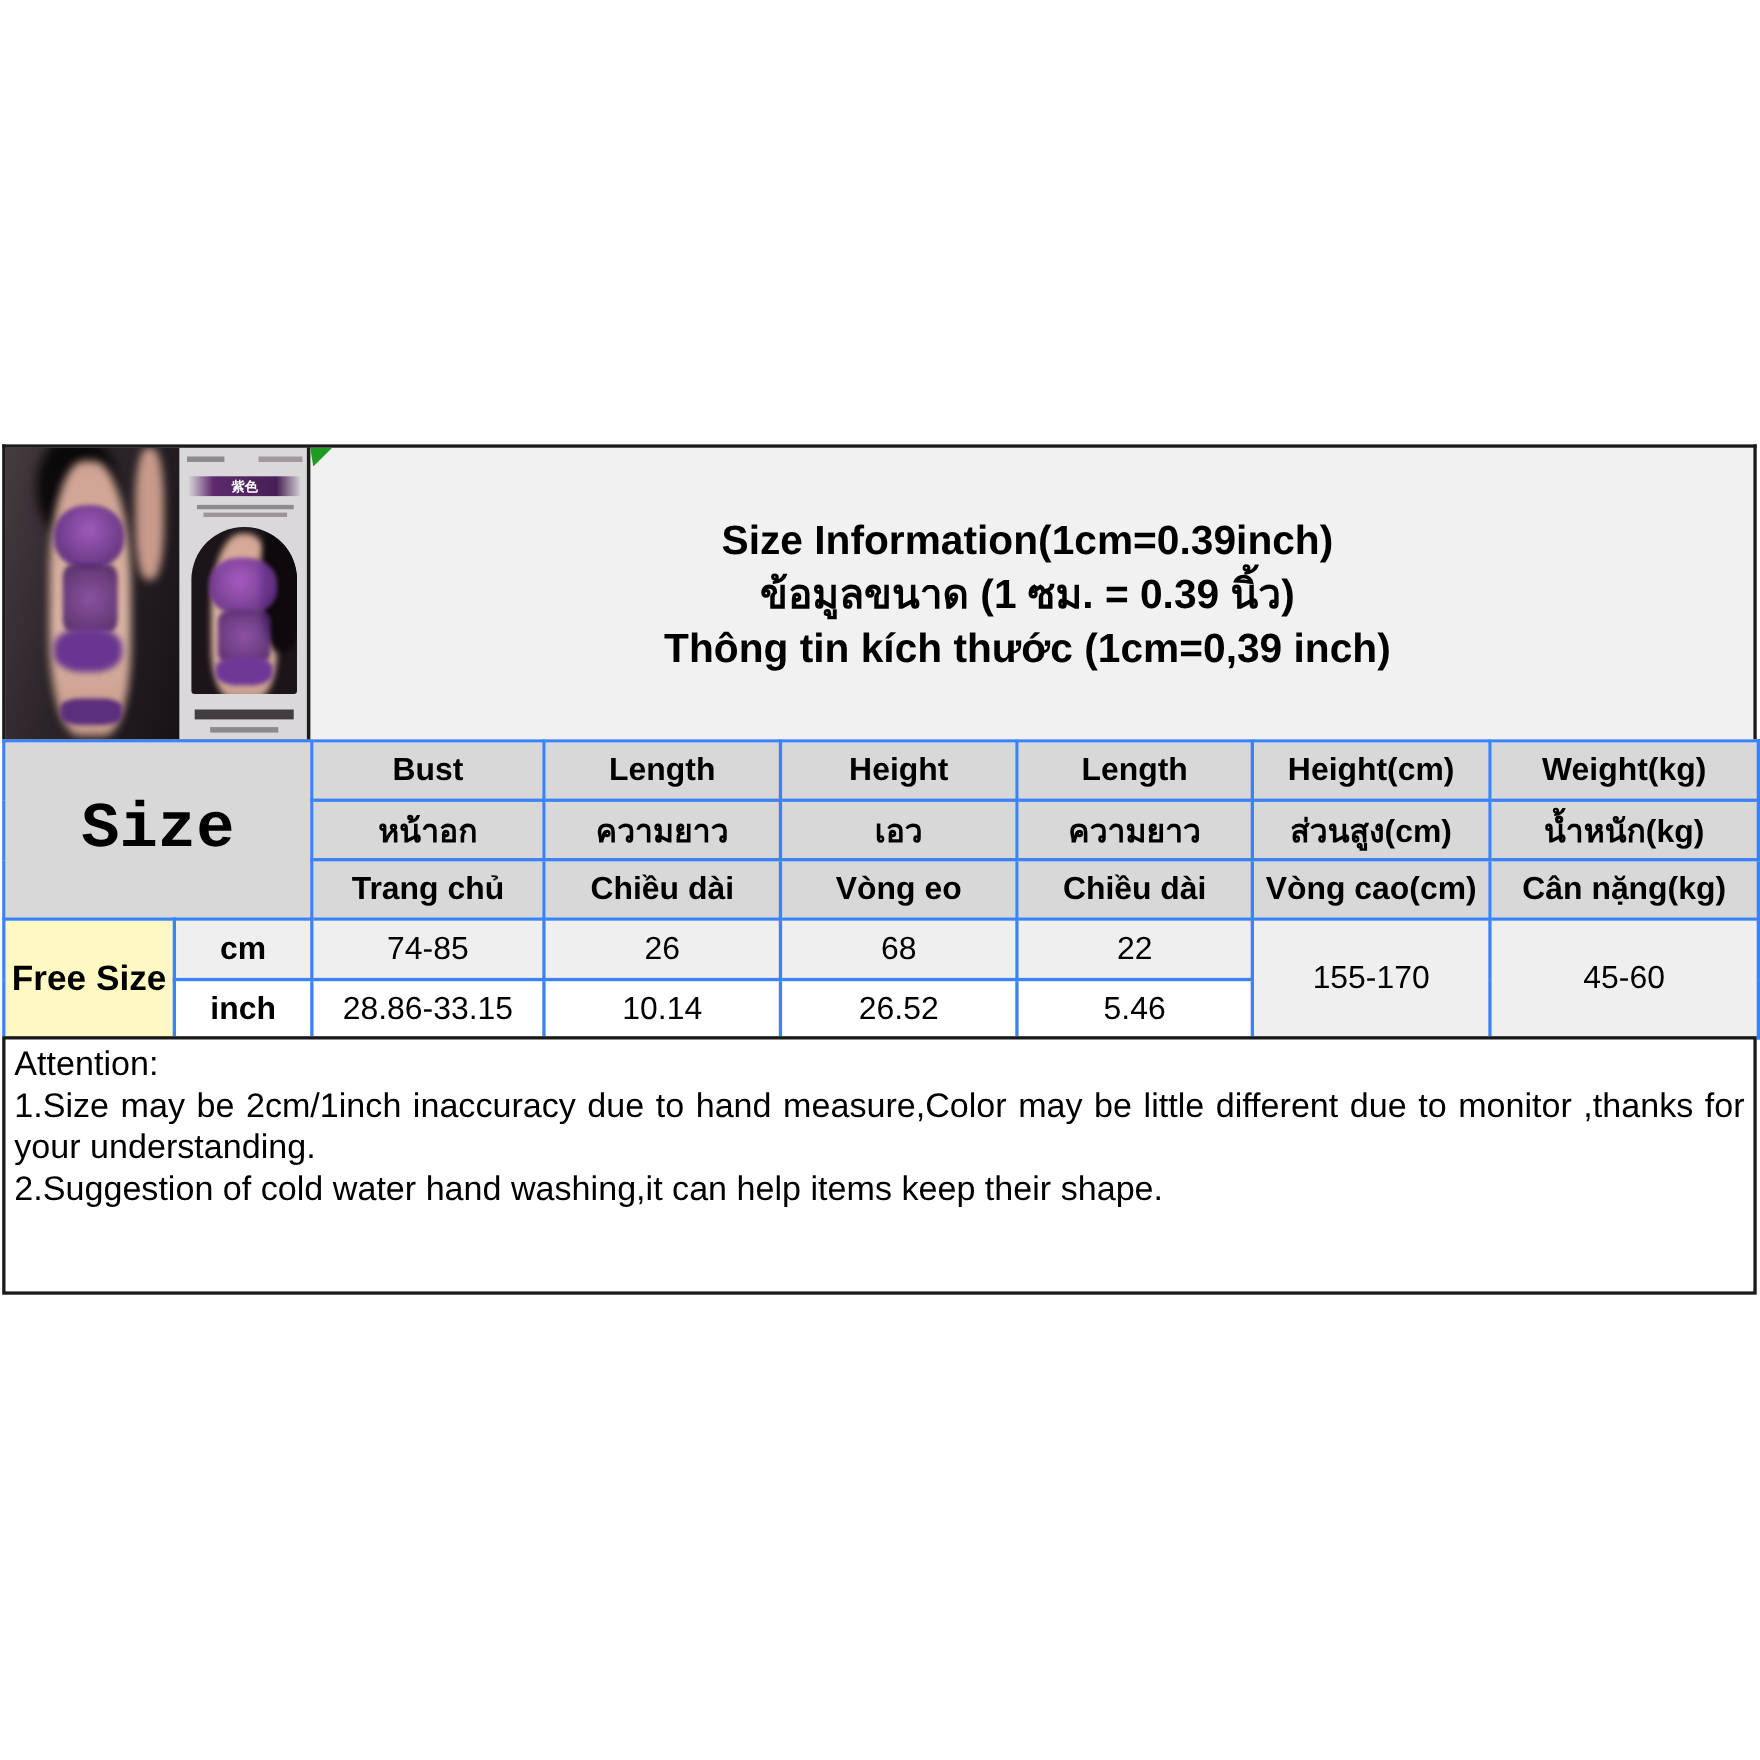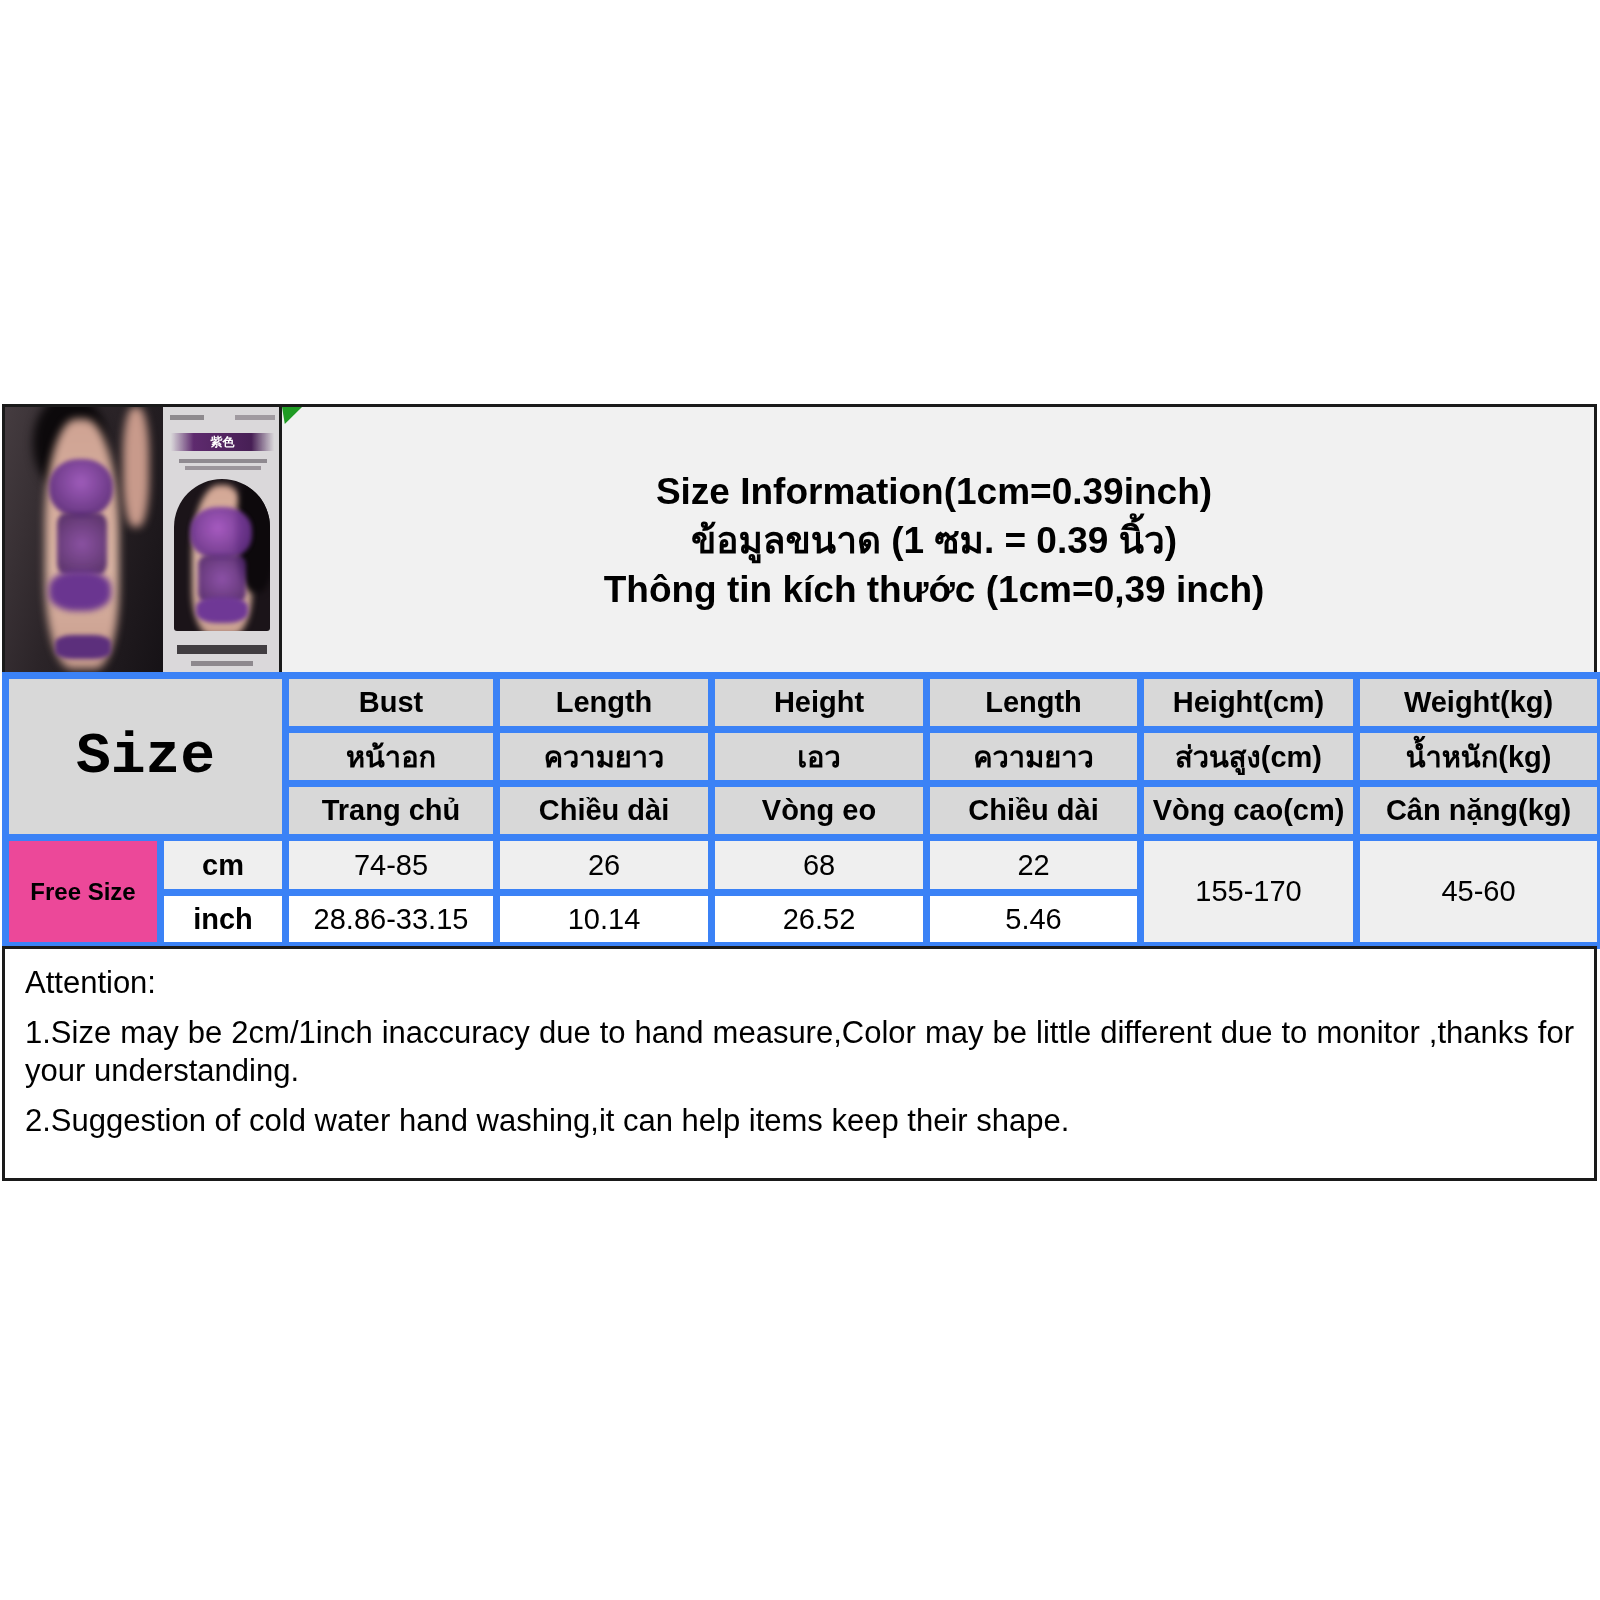--- a/index.html
+++ b/index.html
@@ -58,36 +58,36 @@
     position:absolute;left:277px;top:0;width:20px;height:17px;background:#1f9b23;
     clip-path:polygon(0 0,100% 0,14% 100%);
   }
   .title-block{
     position:absolute;left:280px;right:11px;top:50%;transform:translateY(-50%);
     text-align:center;font-weight:bold;font-size:37px;line-height:49px;
   }
 
   
   table.size-table{border-collapse:collapse;table-layout:fixed;width:1595px;font-size:29px;}
-  table.size-table td{border:7px solid #3b82f6;text-align:center;vertical-align:middle;padding:0;overflow:hidden;}
+  table.size-table td{border:3px solid #3b82f6;text-align:center;vertical-align:middle;padding:0;overflow:hidden;}
   tr.r1{height:54px;} tr.r2{height:54px;} tr.r3{height:54px;} tr.r4{height:55px;} tr.r5{height:53px;}
   .hdr{background:#d8d8d8;font-weight:bold;}
   .size-cell{background:#d8d8d8;font-weight:bold;font-size:58px;font-family:Liberation Mono, monospace;}
-  .freesize-cell{background:#ec4899;font-weight:bold;font-size:24px;}
+  .freesize-cell{background:#fef9c3;font-weight:bold;font-size:32px;}
   .unit{font-weight:bold;}
   .cm-bg{background:#efefef;}
   .inch-bg{background:#ffffff;}
 
   
   .attention{
     box-sizing:border-box;width:1595px;height:235px;margin-top:-3px;
     border:3px solid #1a1a1a;background:#ffffff;padding:3px 8px 0 8px;
     font-size:31px;line-height:38px;
   }
-  .attention p{margin:12px;text-align:justify;}
+  .attention p{margin:0;text-align:justify;}
 </style>
 </head>
 <body>
 
 <div class="page">
   <div class="content">
 
     <div class="top-band">
       <div class="product-image">
         <div class="photo">

